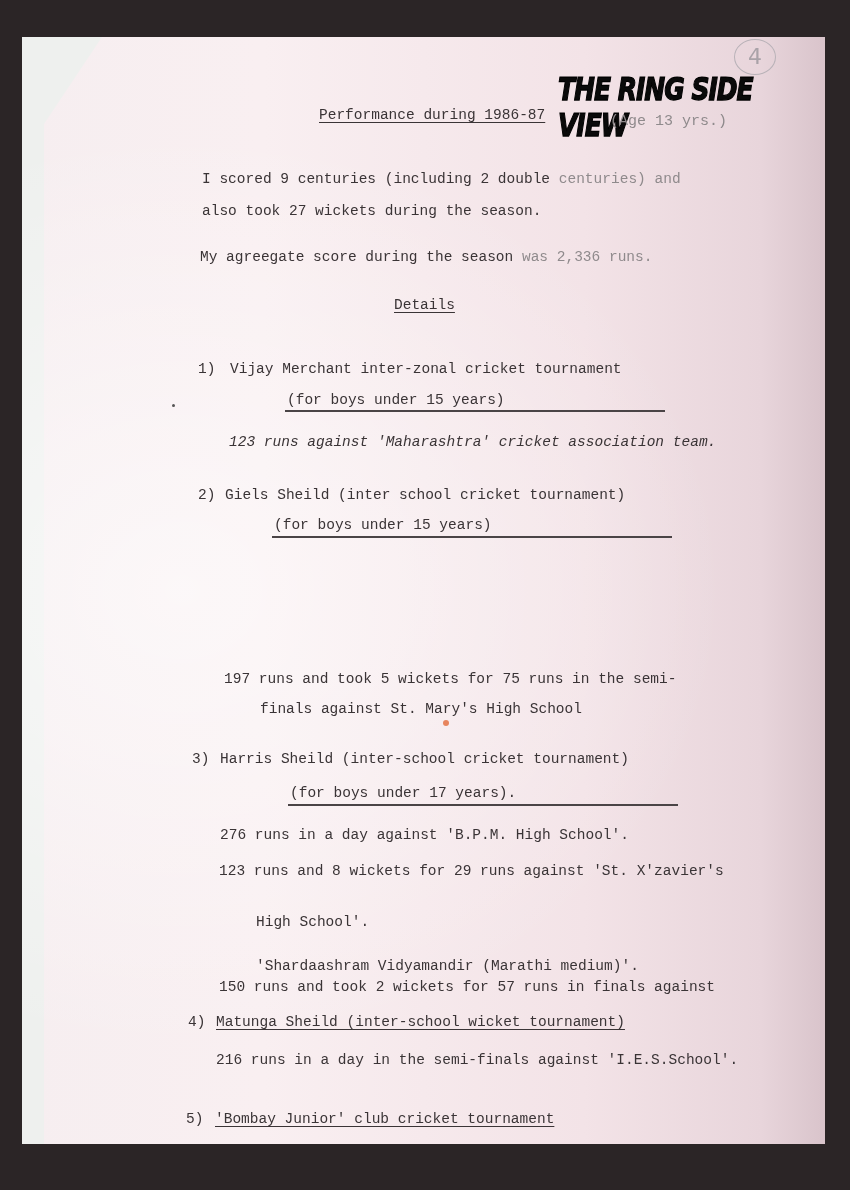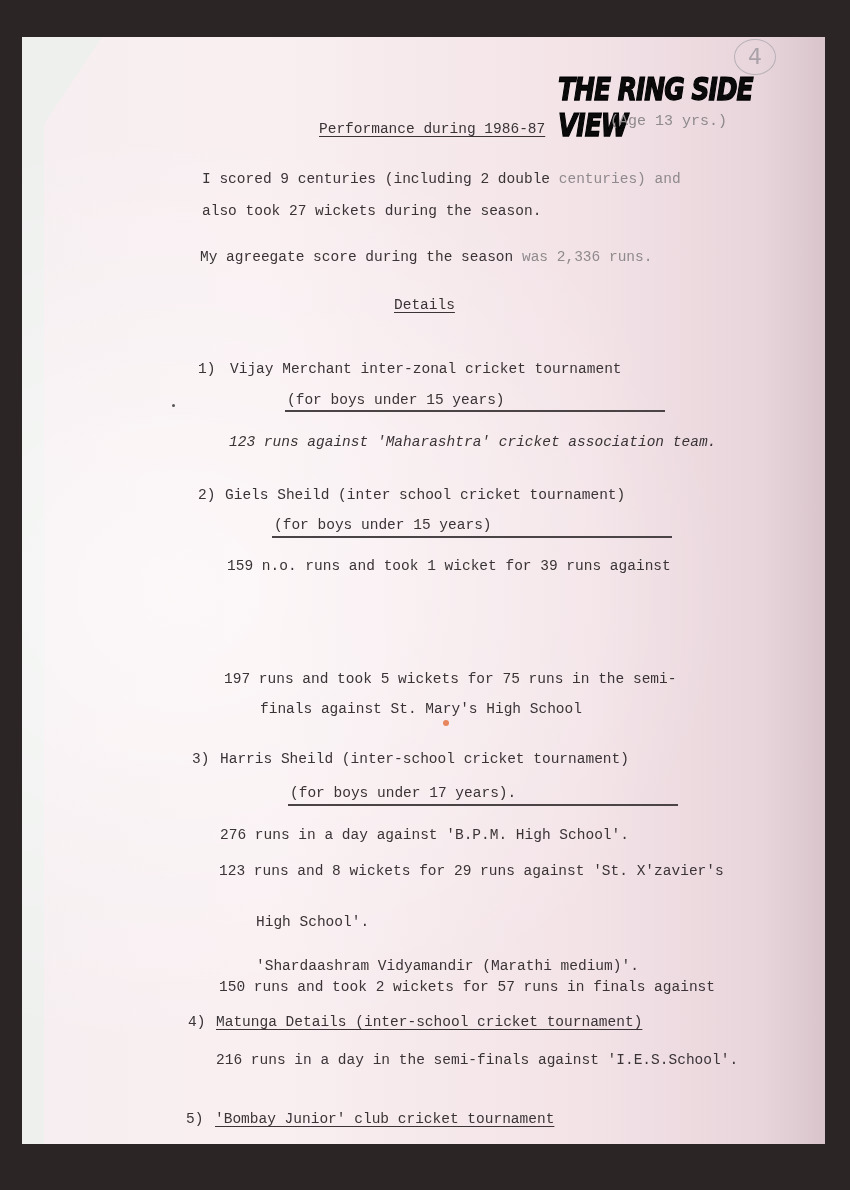--- a/index.html
+++ b/index.html
@@ -61,21 +61,21 @@
 </head>
 <body>
 
 <div class="page">
   <div class="fold"></div>
   <div class="shade"></div>
 
   <div class="page-num">4</div>
   <div class="brand">THE RING SIDE VIEW</div>
 
-  <div class="t title u" style="left:297px; top:84px;">Performance  during  1986-87</div>
+  <div class="t title u" style="left:297px; top:70px;">Performance  during  1986-87</div>
   <div class="t fade" style="left:588px; top:76px; font-size:15px;">(Age 13 yrs.)</div>
 
   <div class="t" style="left:180px; top:134px;">
     <span>I  scored 9 centuries (including 2 double </span><span class="fade">centuries) and</span>
   </div>
   <div class="t" style="left:180px; top:166px;">also took 27 wickets during the season.</div>
   <div class="t" style="left:178px; top:212px;">
     <span>My agreegate score during the season </span><span class="fade">was 2,336 runs.</span>
   </div>
 
@@ -85,34 +85,33 @@
   <div class="t" style="left:208px; top:324px;">Vijay Merchant inter-zonal cricket tournament</div>
   <div class="t" style="left:265px; top:355px;">(for boys under 15 years)</div>
   <div class="rule" style="left:263px; top:373px; width:380px;"></div>
   <div class="dot" style="left:150px; top:367px;"></div>
   <div class="t" style="left:207px; top:397px;font-style:italic;">123 runs against 'Maharashtra' cricket association team.</div>
 
   <div class="t" style="left:176px; top:450px;">2)</div>
   <div class="t" style="left:203px; top:450px;">Giels Sheild (inter school cricket tournament)</div>
   <div class="t" style="left:252px; top:480px;">(for boys under 15 years)</div>
   <div class="rule" style="left:250px; top:499px; width:400px;"></div>
-  <div class="t" style="left:205px; top:521px;">159 n.o. runs and took 1 wicket for 39 runs against</div>
   <div class="t" style="left:202px; top:634px;">197 runs and took 5 wickets for 75 runs in the semi-</div>
   <div class="t" style="left:238px; top:664px;">finals against St. Mary's High School</div>
   <div class="stain" style="left:421px; top:683px;"></div>
 
   <div class="t" style="left:170px; top:714px;">3)</div>
   <div class="t" style="left:198px; top:714px;">Harris Sheild (inter-school cricket tournament)</div>
   <div class="t" style="left:268px; top:748px;">(for boys under 17 years).</div>
   <div class="rule" style="left:266px; top:767px; width:390px;"></div>
   <div class="t" style="left:198px; top:790px;">276 runs in a day against 'B.P.M. High School'.</div>
   <div class="t" style="left:197px; top:826px;">123 runs and 8 wickets for 29 runs against 'St. X'zavier's</div>
   <div class="t" style="left:234px; top:857px;margin-top:20px;">High School'.</div>
   <div class="t" style="left:197px; top:942px;text-align:right;">150 runs and took 2 wickets for 57 runs in finals against</div>
   <div class="t" style="left:234px; top:921px;">'Shardaashram Vidyamandir (Marathi medium)'.</div>
 
   <div class="t" style="left:166px; top:977px;">4)</div>
-  <div class="t u" style="left:194px; top:977px;">Matunga Details (inter-school cricket tournament)</div>
+  <div class="t u" style="left:194px; top:977px;">Matunga Sheild (inter-school wicket tournament)</div>
   <div class="t" style="left:194px; top:1015px;">216 runs in a day in the semi-finals against 'I.E.S.School'.</div>
 
   <div class="t" style="left:164px; top:1074px;">5)</div>
   <div class="t u" style="left:193px; top:1074px;">'Bombay Junior' club cricket tournament</div>
 </div>
 
 </body></html>

